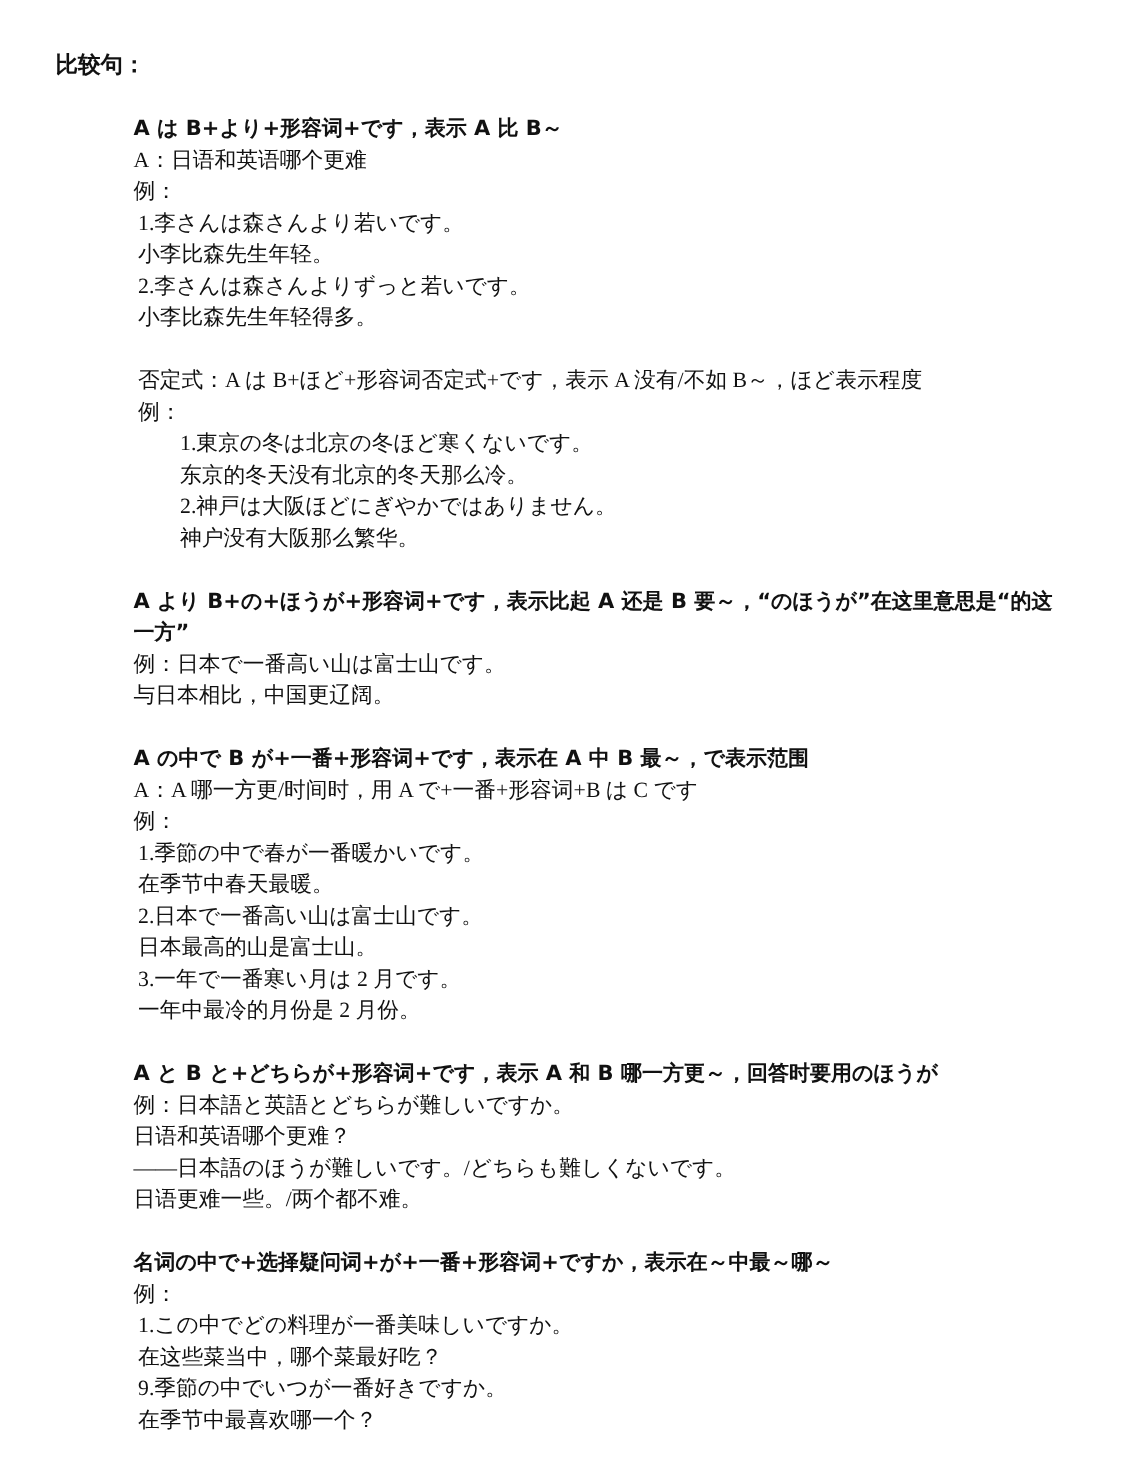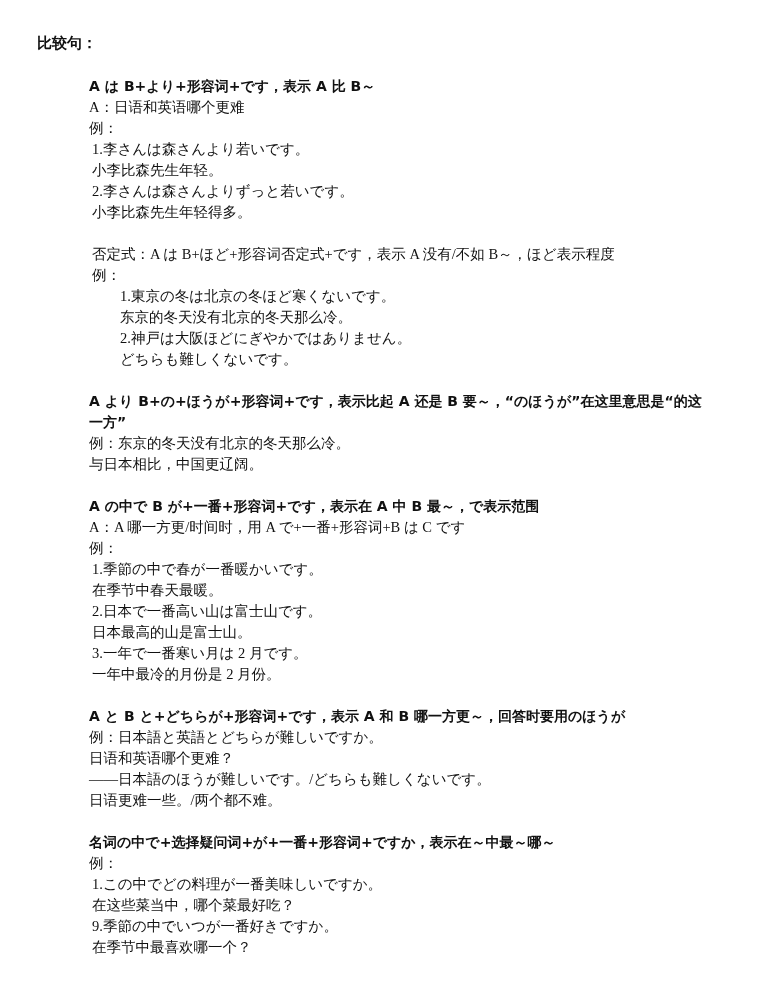--- a/index.html
+++ b/index.html
@@ -28,25 +28,25 @@
   <div class="line l2" style="top:139px">1.李さんは森さんより若いです。</div>
   <div class="line l2" style="top:160px">小李比森先生年轻。</div>
   <div class="line l2" style="top:181px">2.李さんは森さんよりずっと若いです。</div>
   <div class="line l2" style="top:202px">小李比森先生年轻得多。</div>
 
   <div class="line l2" style="top:244px">否定式：A は B+ほど+形容词否定式+です，表示 A 没有/不如 B～，ほど表示程度</div>
   <div class="line l2" style="top:265px">例：</div>
   <div class="line l3" style="top:286px">1.東京の冬は北京の冬ほど寒くないです。</div>
   <div class="line l3" style="top:307px">东京的冬天没有北京的冬天那么冷。</div>
   <div class="line l3" style="top:328px">2.神戸は大阪ほどにぎやかではありません。</div>
-  <div class="line l3" style="top:349px">どちらも難しくないです。</div>
+  <div class="line l3" style="top:349px">神户没有大阪那么繁华。</div>
 
   <div class="line l1 bold" style="top:391px">A より B+の+ほうが+形容词+です，表示比起 A 还是 B 要～，“のほうが”在这里意思是“的这</div>
   <div class="line l1 bold" style="top:412px">一方”</div>
-  <div class="line l1" style="top:433px">例：东京的冬天没有北京的冬天那么冷。</div>
+  <div class="line l1" style="top:433px">例：日本で一番高い山は富士山です。</div>
   <div class="line l1" style="top:454px">与日本相比，中国更辽阔。</div>
 
   <div class="line l1 bold" style="top:496px">A の中で B が+一番+形容词+です，表示在 A 中 B 最～，で表示范围</div>
   <div class="line l1" style="top:517px">A：A 哪一方更/时间时，用 A で+一番+形容词+B は C です</div>
   <div class="line l1" style="top:538px">例：</div>
   <div class="line l2" style="top:559px">1.季節の中で春が一番暖かいです。</div>
   <div class="line l2" style="top:580px">在季节中春天最暖。</div>
   <div class="line l2" style="top:601px">2.日本で一番高い山は富士山です。</div>
   <div class="line l2" style="top:622px">日本最高的山是富士山。</div>
   <div class="line l2" style="top:643px">3.一年で一番寒い月は 2 月です。</div>

